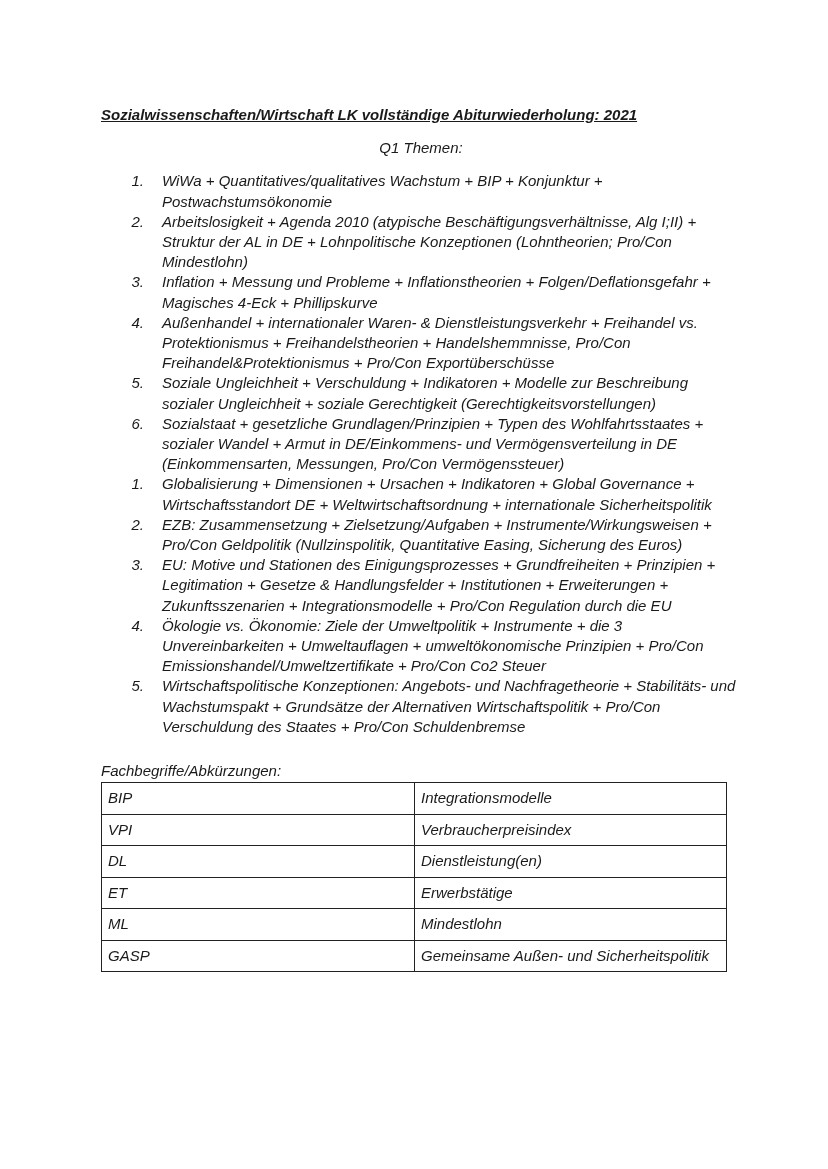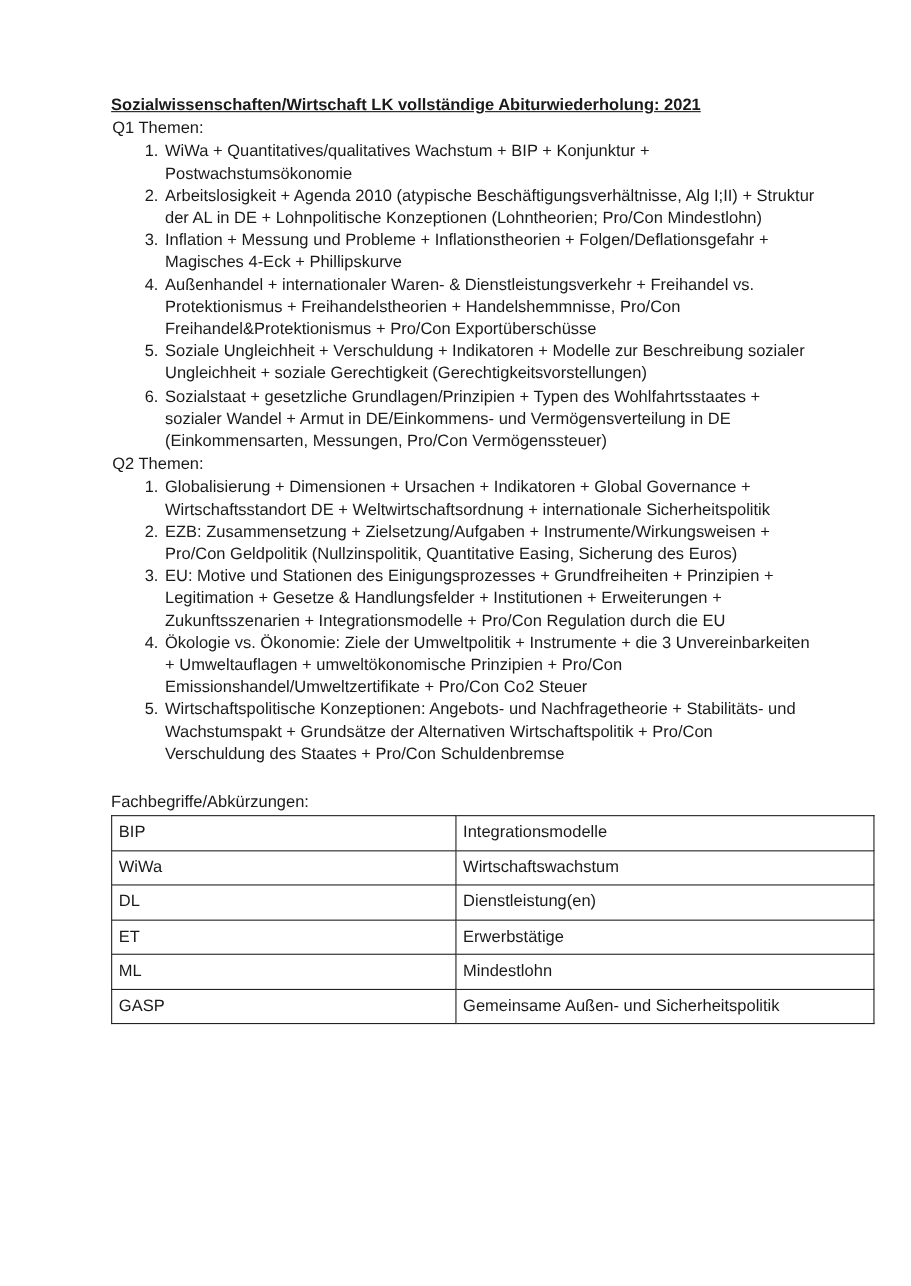--- a/index.html
+++ b/index.html
@@ -1,30 +1,30 @@
 <!DOCTYPE html>
 <html><head>
 <meta charset="utf-8">
 <style>
   html, body { margin: 0; padding: 0; background: #ffffff; }
   body {
     width: 828px; height: 1169px; position: relative; overflow: hidden;
     font-family: "Liberation Sans", sans-serif; color: #1a1a1a;
     font-size: 15px; line-height: 20.2px;
   }
-  .page { position: absolute; left: 101px; top: 86px; width: 640px; }
+  .page { position: absolute; left: 101px; top: 105px; width: 640px; font-style: italic; }
   .title { font-weight: bold; text-decoration: underline; font-size: 15px; margin: 0; }
-  .section-head { margin: 1px; }
+  .section-head { margin: 13px; text-align: center; }
   ol { margin: 0; padding: 0; list-style: none; }
   ol li { display: flex; margin: 0; }
   ol li .num { width: 49px; flex: 0 0 49px; text-align: right; padding-right: 6px; box-sizing: border-box; }
-  ol li .txt { flex: 1; }
+  ol li .txt { flex: 1; margin-left: 12px; }
   .gap { height: 24px; }
   .terms-label { margin: 0 0 1px 0; }
-  table { border-collapse: collapse; width: 694px; }
+  table { border-collapse: collapse; width: 626px; }
   td { border: 1.5px solid #222; height: 31.5px; padding: 0 6px; font-size: 15px; vertical-align: middle; box-sizing: border-box; }
   td.abbr { width: 313px; }
 </style>
 </head>
 <body>
 
 <div class="page">
   <p class="title">Sozialwissenschaften/Wirtschaft LK vollständige Abiturwiederholung: 2021</p>
 
   <p class="section-head">Q1 Themen:</p>
@@ -48,21 +48,20 @@
     <li>
         <span class="num">5.</span>
         <span class="txt">Soziale Ungleichheit + Verschuldung + Indikatoren + Modelle zur Beschreibung sozialer Ungleichheit + soziale Gerechtigkeit (Gerechtigkeitsvorstellungen)</span>
       </li>
     <li>
         <span class="num">6.</span>
         <span class="txt">Sozialstaat + gesetzliche Grundlagen/Prinzipien + Typen des Wohlfahrtsstaates + sozialer Wandel + Armut in DE/Einkommens- und Vermögensverteilung in DE (Einkommensarten, Messungen, Pro/Con Vermögenssteuer)</span>
       </li>
   </ol>
 
-  <p class="section-head">Q2 Themen:</p>
   <ol>
     <li>
         <span class="num">1.</span>
         <span class="txt">Globalisierung + Dimensionen + Ursachen + Indikatoren + Global Governance + Wirtschaftsstandort DE + Weltwirtschaftsordnung + internationale Sicherheitspolitik</span>
       </li>
     <li>
         <span class="num">2.</span>
         <span class="txt">EZB: Zusammensetzung + Zielsetzung/Aufgaben + Instrumente/Wirkungsweisen + Pro/Con Geldpolitik (Nullzinspolitik, Quantitative Easing, Sicherung des Euros)</span>
       </li>
     <li>
@@ -82,22 +81,22 @@
   <div class="gap"></div>
 
   <p class="terms-label">Fachbegriffe/Abkürzungen:</p>
   <table>
     <tbody>
         <tr>
           <td class="abbr">BIP</td>
           <td>Integrationsmodelle</td>
         </tr>
     <tr>
-          <td class="abbr">WiWa</td>
-          <td>Wirtschaftswachstum</td>
+          <td class="abbr">VPI</td>
+          <td>Verbraucherpreisindex</td>
         </tr>
     <tr>
           <td class="abbr">DL</td>
           <td>Dienstleistung(en)</td>
         </tr>
     <tr>
           <td class="abbr">ET</td>
           <td>Erwerbstätige</td>
         </tr>
     <tr>

